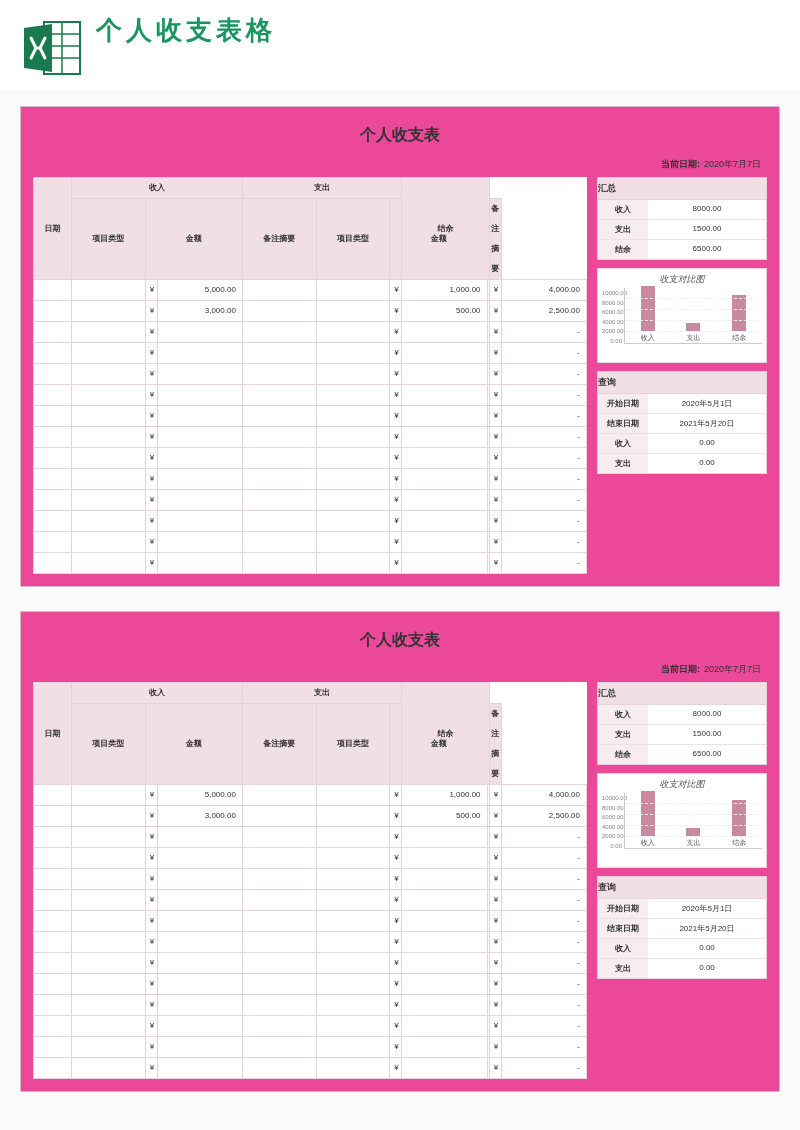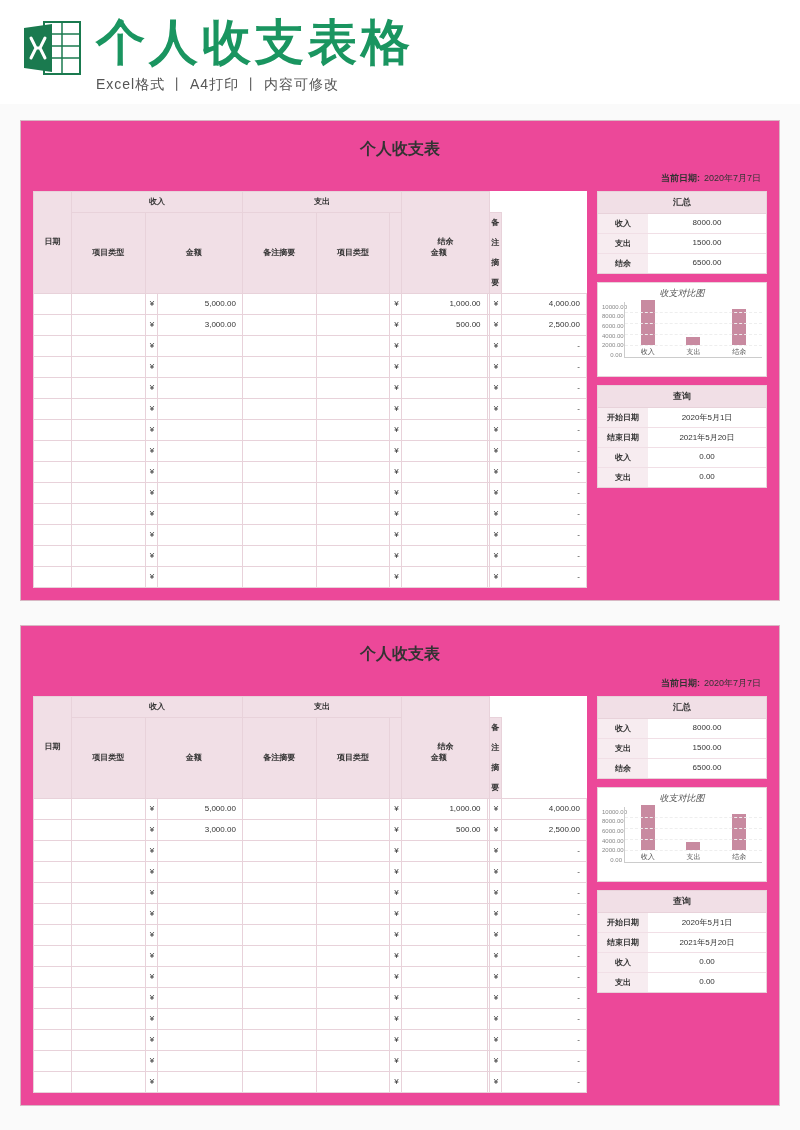--- a/index.html
+++ b/index.html
@@ -1,37 +1,37 @@
 <!DOCTYPE html>
 <html><head>
 <meta charset="utf-8">
 <style>
   * { box-sizing: border-box; margin: 0; padding: 0; }
   body { font-family: "Microsoft YaHei", Arial, sans-serif; background: #fff; width: 800px; }
   .header { display: flex; align-items: flex-start; padding: 16px 20px 10px 20px; gap: 12px; }
   .excel-icon { width: 64px; height: 64px; flex-shrink: 0; }
   .header-text { flex: 1; }
-  .main-title { font-size: 49px; font-weight: 700; color: #1a9560; letter-spacing: 4px; line-height: 1.1; }
+  .main-title { font-size: 26px; font-weight: 700; color: #1a9560; letter-spacing: 4px; line-height: 1.1; }
   .subtitle { font-size: 14px; color: #555; margin-top: 6px; letter-spacing: 1px; }
   .sheets-area { background: #fafafa; padding: 16px 20px 30px 20px; }
   .sheet { background: #ec4899; padding: 12px; margin-bottom: 24px; border: 1px solid #d8b8c4; }
   .sheet-title { text-align: center; font-size: 16px; font-weight: 700; color: #333; padding: 6px 0 10px 0; }
   .date-bar { display: flex; justify-content: flex-end; font-size: 9px; color: #333; padding: 2px 6px; gap: 4px; }
   .date-bar span:first-child { font-weight: 700; }
   .sheet-body { display: flex; gap: 10px; margin-top: 4px; }
   .grid-area { flex: 1; }
   .side-area { width: 170px; display: flex; flex-direction: column; gap: 8px; }
   table.main { border-collapse: collapse; width: 100%; font-size: 8px; background: #fff; }
   table.main th, table.main td { border: 1px solid #e8d2da; text-align: center; padding: 0; height: 20px; line-height: 20px; color: #333; }
   table.main th { background: #f1dfe6; font-weight: 700; }
   table.main .grp { background: #f1dfe6; }
   table.main td.cur { text-align: left; padding-left: 4px; width: 12px; font-size: 8px; }
   table.main td.amt { text-align: right; padding-right: 6px; }
   .panel { background: #fff; border: 1px solid #e8d2da; font-size: 8px; color: #333; }
-  .panel-title { text-align: center; font-weight: 700; padding: 4px 0; background: #f1dfe6; border-bottom: 1px solid #e8d2da; font-size: 9px; }
+  .panel-title { font-weight: 700; padding: 4px 0; background: #f1dfe6; border-bottom: 1px solid #e8d2da; font-size: 9px; }
   .panel-row { display: flex; border-bottom: 1px solid #f1dfe6; }
   .panel-row:last-child { border-bottom: none; }
   .panel-row .lbl { width: 50px; text-align: center; padding: 4px 0; background: #f7ecf0; font-weight: 700; }
   .panel-row .val { flex: 1; text-align: center; padding: 4px 0; }
   .chart-panel { background: #fff; border: 1px solid #e8d2da; padding: 4px; }
   .chart-title { text-align: center; font-size: 9px; font-style: italic; font-family: Liberation Sans, sans-serif; color: #555; margin-bottom: 2px; }
   .chart-box { display: flex; height: 70px; }
   .y-axis { display: flex; flex-direction: column; justify-content: space-between; font-size: 6px; color: #888; padding: 2px 2px 14px 0; text-align: right; width: 22px; }
   .bars { flex: 1; display: flex; align-items: flex-end; justify-content: space-around; border-left: 1px solid #ccc; border-bottom: 1px solid #ccc; height: 56px; position: relative; }
   .bar-wrap { display: flex; flex-direction: column; align-items: center; width: 30%; }
@@ -47,21 +47,20 @@
     <rect x="24" y="6" width="36" height="52" fill="#fff" stroke="#1a7a4f" stroke-width="2"></rect>
     <line x1="24" y1="18" x2="60" y2="18" stroke="#1a7a4f" stroke-width="1.5"></line>
     <line x1="24" y1="30" x2="60" y2="30" stroke="#1a7a4f" stroke-width="1.5"></line>
     <line x1="24" y1="42" x2="60" y2="42" stroke="#1a7a4f" stroke-width="1.5"></line>
     <line x1="42" y1="6" x2="42" y2="58" stroke="#1a7a4f" stroke-width="1.5"></line>
     <path d="M4 12 L32 8 L32 56 L4 52 Z" fill="#1a7a4f"></path>
     <path d="M11 22 L16 32 L11 42 M25 22 L20 32 L25 42 M16 32 L20 32" stroke="#fff" stroke-width="3" fill="none" stroke-linecap="round"></path>
   </svg>
   <div class="header-text">
     <div class="main-title">个人收支表格</div>
-    <div class="subtitle">Excel格式 丨 A4打印 丨 内容可修改</div>
   </div>
 </div>
 
 <div class="sheets-area">
   <div id="sheet-template" class="sheet">
     <div class="sheet-title">个人收支表</div>
     <div class="date-bar">
       <span>当前日期:</span>
       <span>2020年7月7日</span>
     </div>

